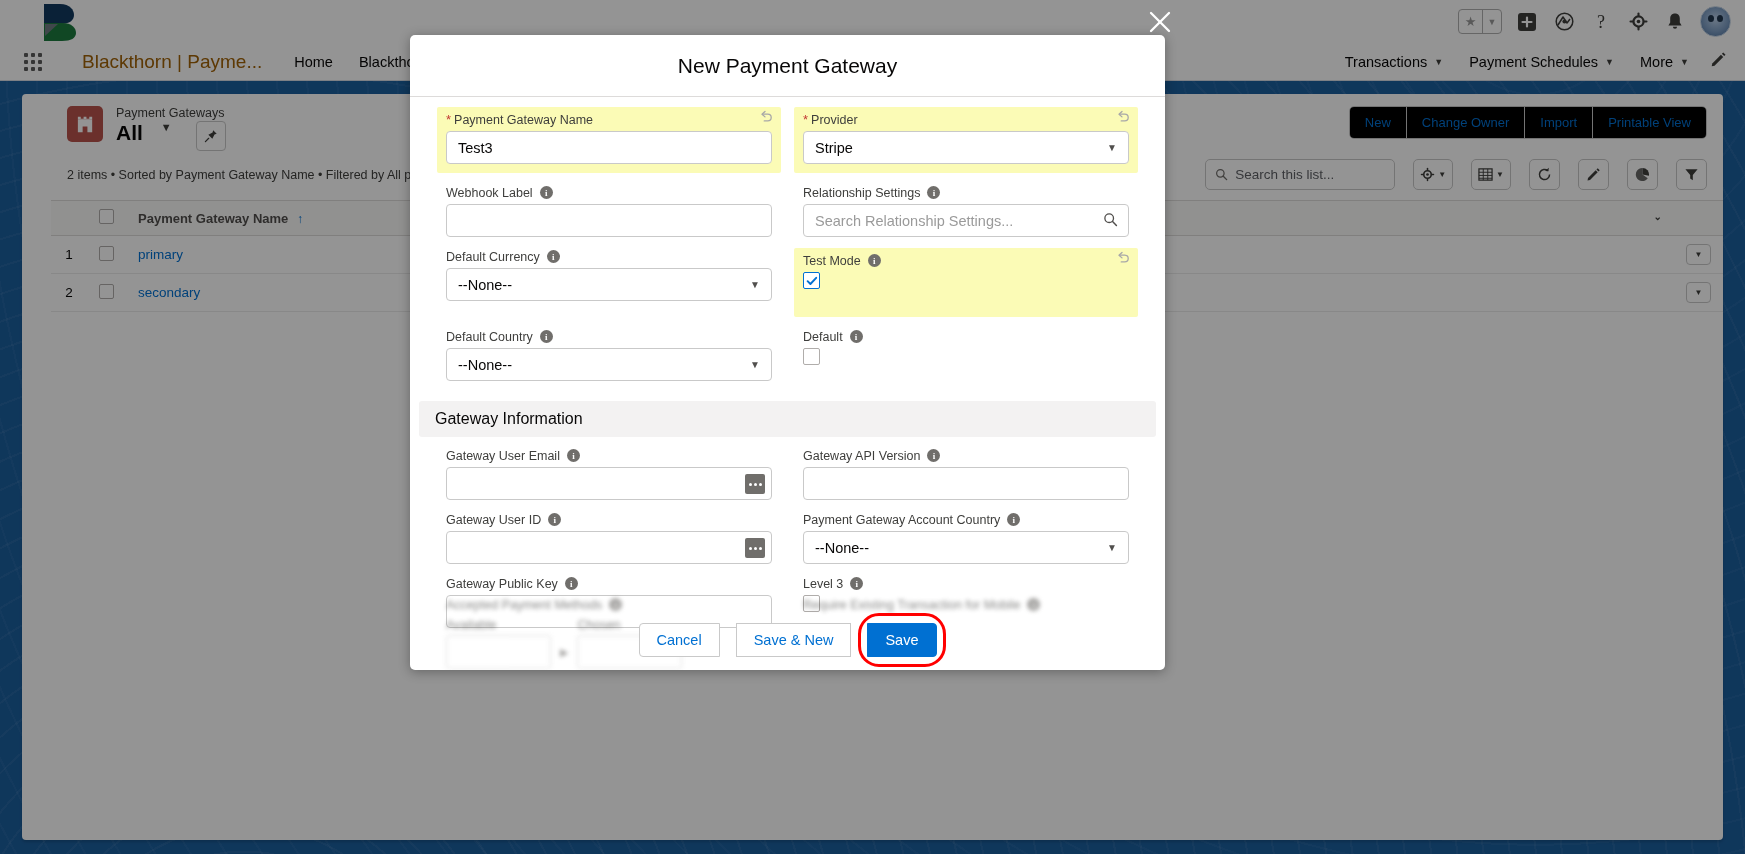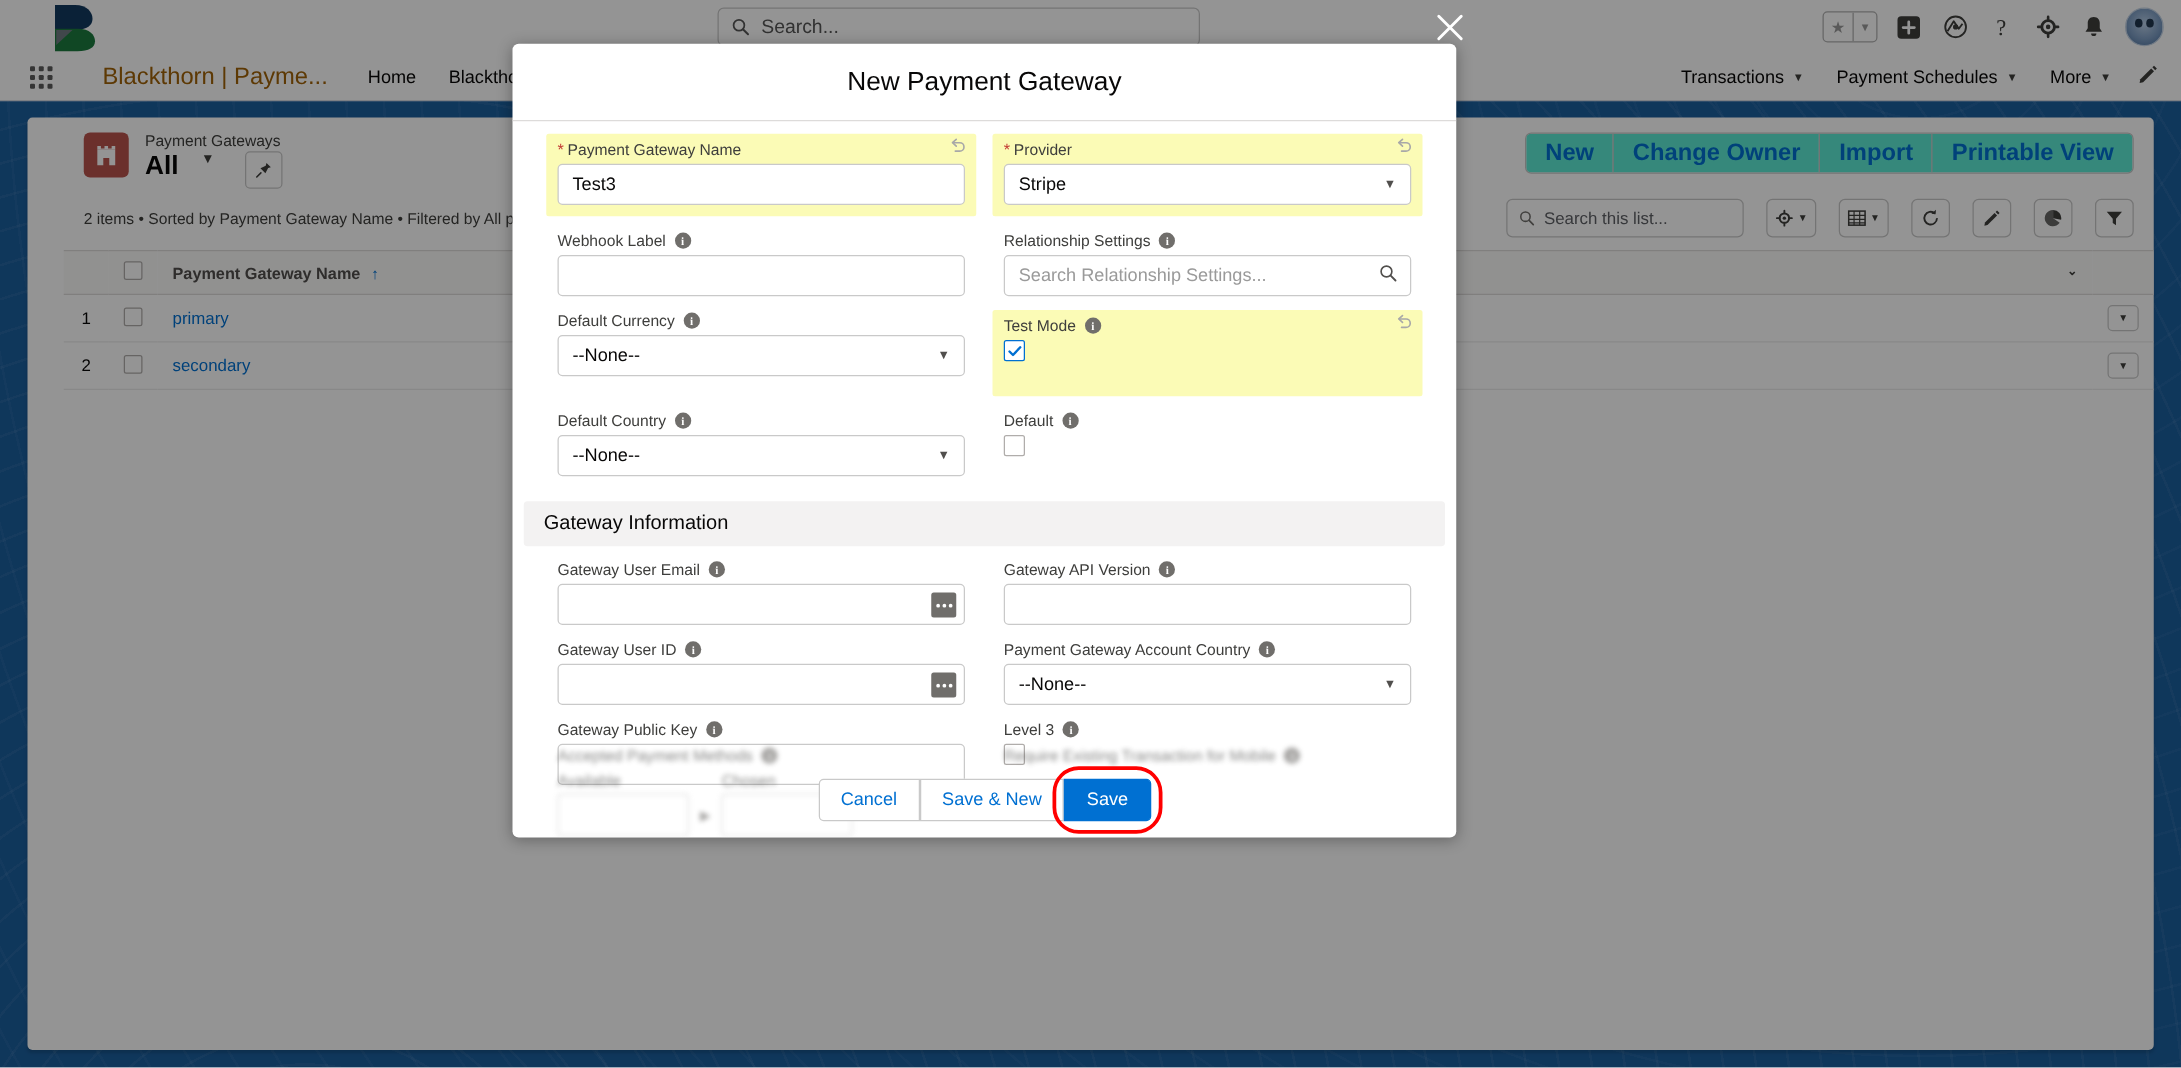--- a/index.html
+++ b/index.html
@@ -92,23 +92,23 @@
   .lv-title { font-size: 21px; font-weight: 700; color: #080707; }
   .caret-dn { font-size: 11px; color: #3e3e3c; }
   .pin-btn {
     width: 30px; height: 30px; border: 1px solid #c9c9c9; border-radius: 4px;
     background: #fff; display: flex; align-items: center; justify-content: center;
     margin-left: 6px;
   }
   .lv-actions { margin-left: auto; display: flex; align-items: flex-start; }
   .btn-group { display: flex; border: 1px solid #c9c9c9; border-radius: 5px; overflow: hidden; background:#fff; }
   .btn-group button {
-    background: #5eead4; border: none; border-left: 1px solid #c9c9c9;
-    font-family: inherit; font-size: 19px; color: #0070d2;
-    padding: 0 15px; height: 31px; cursor: pointer; white-space: nowrap; font-weight: bold;
+    background: #000000; border: none; border-left: 1px solid #c9c9c9;
+    font-family: inherit; font-size: 13px; color: #0070d2;
+    padding: 0 15px; height: 31px; cursor: pointer; white-space: nowrap;
   }
   .btn-group button:first-child { border-left: none; }
 
   .lv-toolbar {
     display: flex; align-items: center; padding: 8px 16px 10px 16px; gap: 0;
   }
   .lv-info { font-size: 12.5px; color: #3e3e3c; }
   .lv-tools { margin-left: auto; display: flex; align-items: center; gap: 18px; }
   .lv-search {
     width: 190px; height: 31px; border: 1px solid #c9c9c9; border-radius: 5px;
@@ -217,21 +217,21 @@
     pointer-events: none;
   }
   .dual-list { display: flex; align-items: flex-end; gap: 9px; margin-top: 5px; }
   .dl-col { font-size: 12.5px; color: #3e3e3c; }
   .dl-box { width: 105px; height: 34px; border: 1px solid #c9c9c9; border-radius: 3px;
             background:#fff; margin-top: 3px; }
   .dl-arrow { color: #706e6b; font-size: 11px; padding-bottom: 10px; }
 
   .modal-footer {
     position: absolute; left: 0; right: 0; bottom: 0; height: 60px;
-    display: flex; align-items: center; justify-content: center; gap: 0;
+    display: flex; align-items: center; justify-content: center; gap: 16px;
     z-index: 5;
   }
   .ftr-btn {
     height: 34px; border: 1px solid #c9c9c9; background: #fff; font-family: inherit;
     font-size: 14.5px; color: #0070d2; padding: 0 17px; cursor: pointer;
     border-radius: 0;
   }
   .ftr-btn:first-child { border-radius: 4px 0 0 4px; }
   .ftr-btn.primary {
     background: #0070d2; color: #fff; border-color: #0070d2; border-radius: 0 4px 4px 0;
@@ -252,27 +252,20 @@
 
     <div class="gheader">
       <div class="logo-b">
         <svg width="42" height="40" viewBox="0 0 42 40">
           <path d="M4 2 H20 C30 2 34 8 34 13 C34 18 30 22 20 22 H4 Z" fill="#12395f"></path>
           <path d="M4 21 H22 C32 21 36 26 36 31 C36 36 31 39 22 39 H4 Z" fill="#1c7a3e"></path>
           <path d="M5 22 L18 22 L5 34 Z" fill="#6f7b82"></path>
         </svg>
       </div>
 
-      <div class="gsearch">
-        <svg width="15" height="15" viewBox="0 0 16 16">
-          <circle cx="6.6" cy="6.6" r="4.6" fill="none" stroke="#565656" stroke-width="1.5"></circle>
-          <line x1="10.2" y1="10.2" x2="14.3" y2="14.3" stroke="#565656" stroke-width="1.7" stroke-linecap="round"></line>
-        </svg>
-        <span class="ph">Search...</span>
-      </div>
 
       <div class="gicons">
         <div class="fav-group">
           <div>★</div>
           <div class="sep">▼</div>
         </div>
         <div class="gicon">
           <svg width="20" height="20" viewBox="0 0 20 20">
             <rect x="1" y="1" width="18" height="18" rx="3" fill="#3e3e3c"></rect>
             <path d="M10 5.5 V14.5 M5.5 10 H14.5" stroke="#fff" stroke-width="2.2" stroke-linecap="round"></path>

